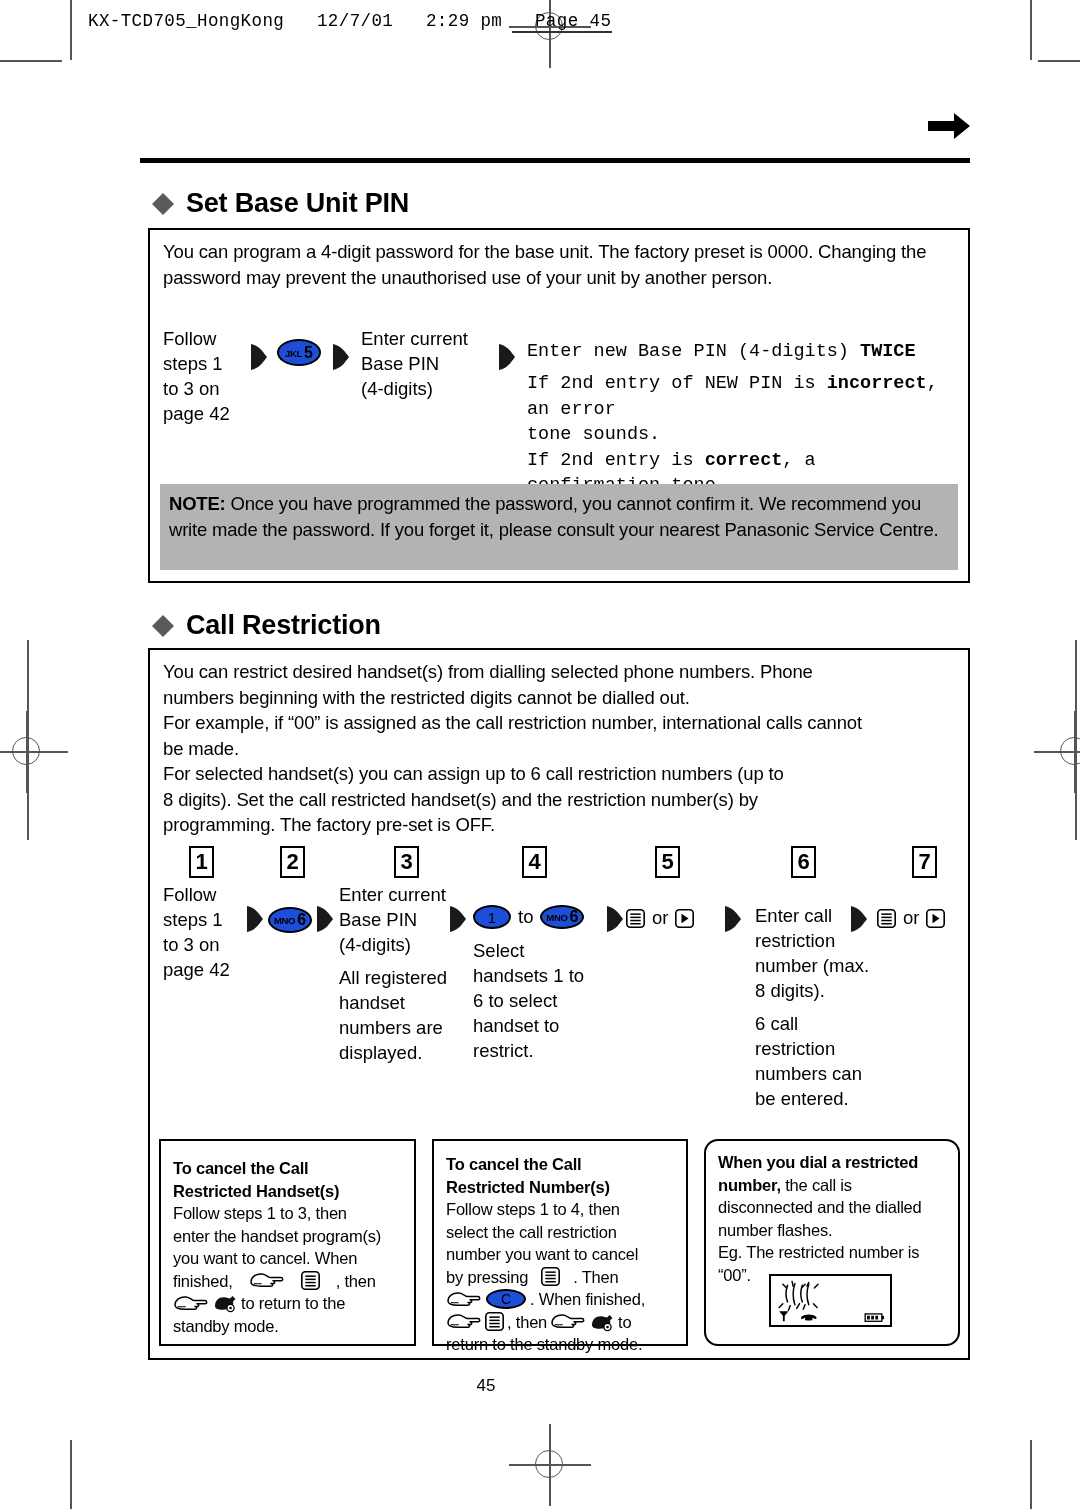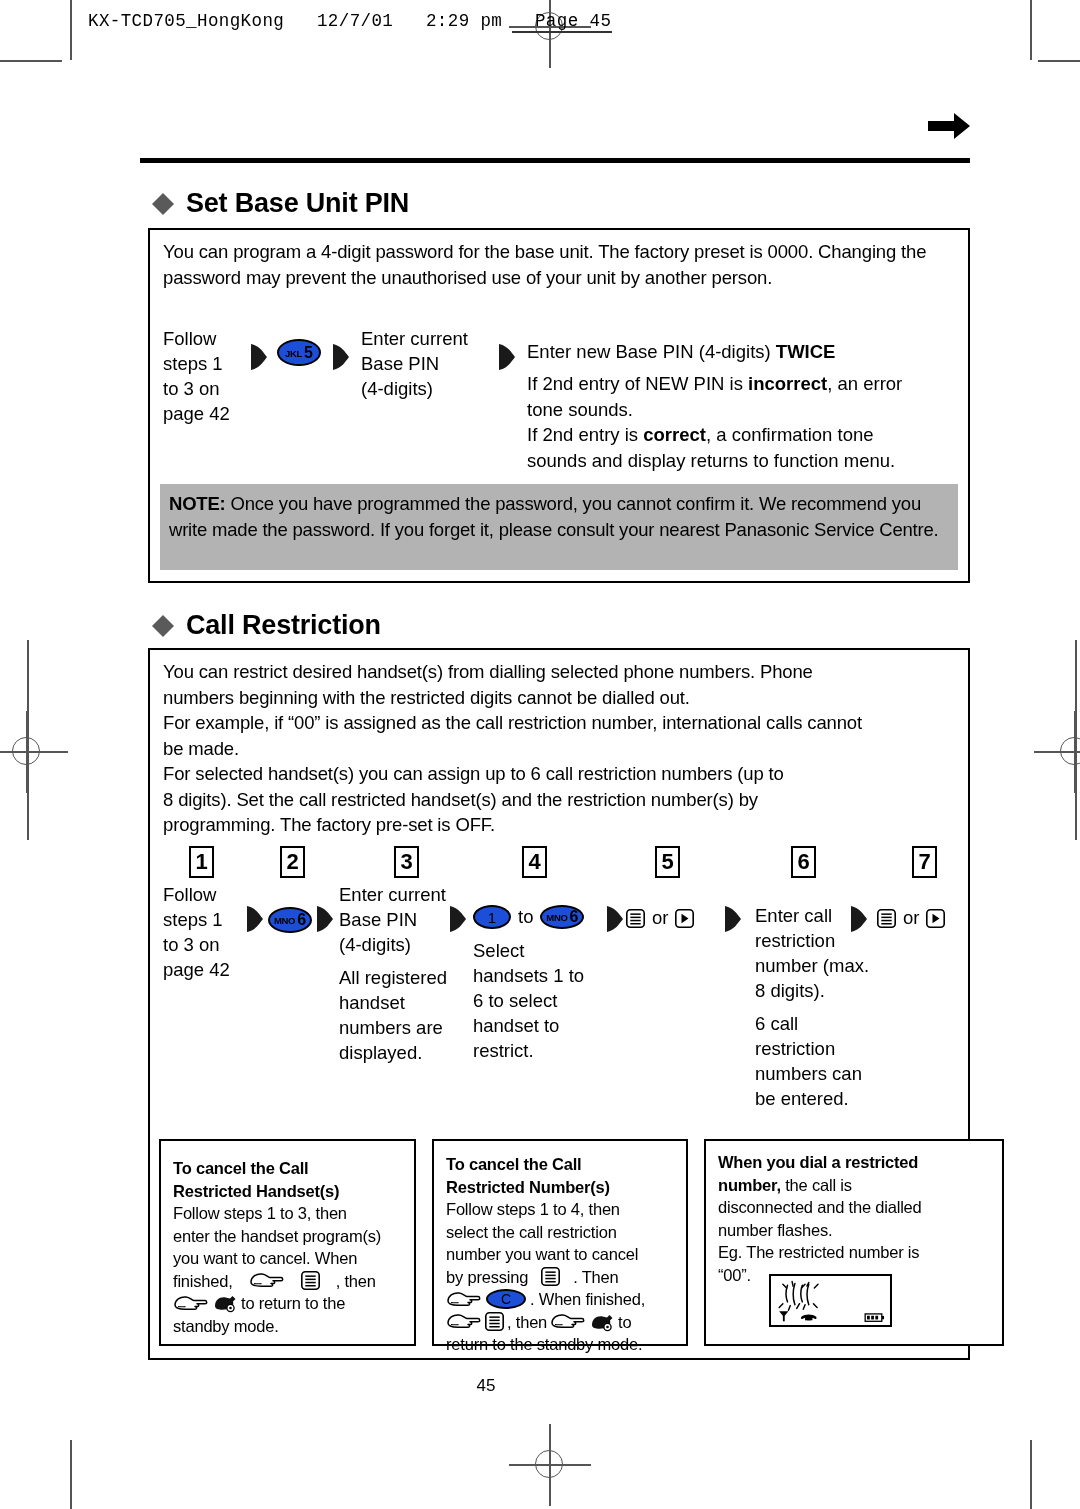--- a/index.html
+++ b/index.html
@@ -335,21 +335,21 @@
         <div>Base PIN</div>
         <div>(4-digits)</div>
       </div>
 
       <div class="step-arrow" style="margin:16px 10px 0 6px;">
         <svg viewBox="0 0 20 30" width="20" height="30" aria-hidden="true">
           <path d="M2 2 C11 4 14 10 18 15 C14 20 11 26 2 28 Z" fill="#1a1a1a"></path>
         </svg>
       </div>
 
-      <div style="width:420px;">
+      <div style="width:420px;font-family:Liberation Mono, monospace;">
         <div style="font-size:18.5px;line-height:25px;margin-top:13px;">
           <span>Enter new Base PIN  (4-digits) </span><b>TWICE</b>
         </div>
         <div style="font-size:18.5px;line-height:25.5px;margin-top:7px;">
           <div><span>If 2nd entry of NEW PIN is </span><b>incorrect</b><span>, an error</span></div>
           <div>tone sounds.</div>
           <div><span>If 2nd entry is </span><b>correct</b><span>, a confirmation tone</span></div>
           <div>sounds and display returns to function menu.</div>
         </div>
       </div>
@@ -630,21 +630,21 @@
             <circle cx="18.5" cy="15" r="3.6" fill="#fff" stroke="#000" stroke-width="1.3"></circle>
             <circle cx="18.5" cy="15" r="1.3" fill="#000"></circle>
           </svg>
         </span>
         <span>to</span>
       </div>
       <div>return to the standby mode.</div>
     </div>
   </div>
 
-  <div class="tipbox" style="left:704px;top:1139px;width:300px;height:207px;padding-top:10px;">
+  <div class="tipbox" style="left:704px;top:1139px;width:256px;height:207px;padding-top:10px;border-radius:14px;">
     <div>
       <b>When you dial a restricted number,</b><span> the call is</span>
     </div>
     <div>
       <div>disconnected and the dialled</div>
       <div>number flashes.</div>
       <div>Eg. The restricted number is</div>
       <div>“00”.</div>
     </div>
   </div>

